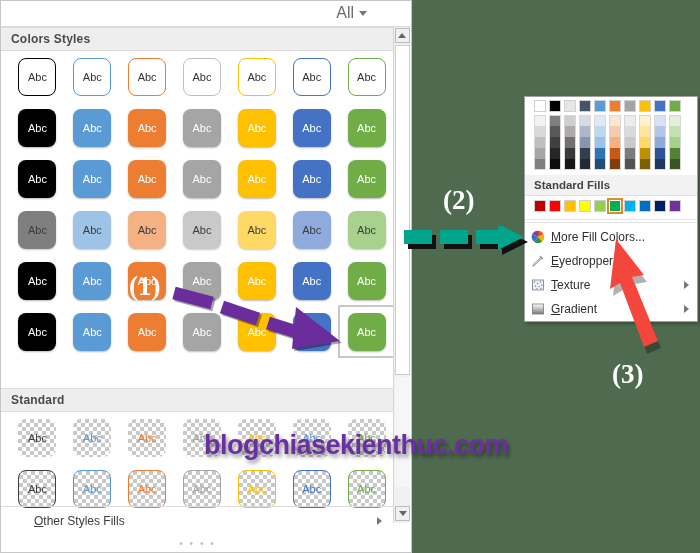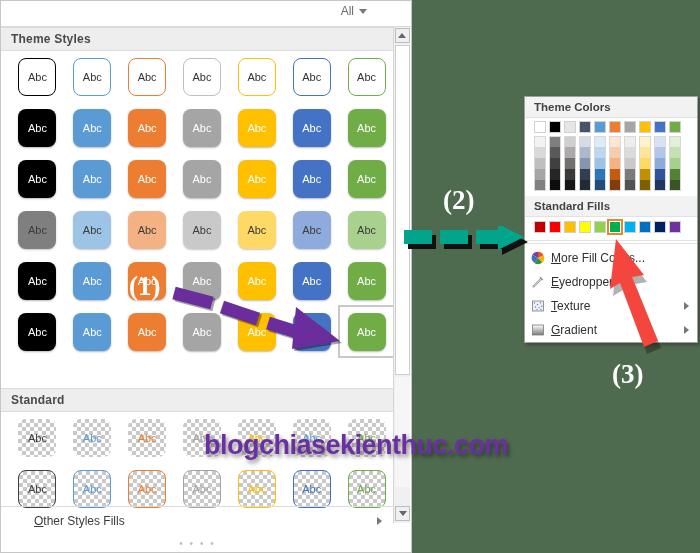--- a/index.html
+++ b/index.html
@@ -11,21 +11,21 @@
   }
   
   #gallery{
     position:absolute;left:0;top:0;width:412px;height:553px;
     background:#ffffff;border:1px solid #c6c6c6;box-sizing:border-box;
   }
   #gallery-top{
     height:25px;border-bottom:1px solid #d9d9d9;position:relative;background:#fff;
   }
   #all-dd{
-    position:absolute;right:44px;top:3px;font-size:12px;color:#6b6b6b;
+    position:absolute;right:44px;top:3px;font-size:16px;color:#6b6b6b;
     display:flex;align-items:center;gap:5px;cursor:default;
   }
   .caret-dn{
     width:0;height:0;border-left:4px solid transparent;border-right:4px solid transparent;
     border-top:5px solid #777;display:inline-block;
   }
   .section-hd{
     background:#eeeeee;border-top:1px solid #dcdcdc;border-bottom:1px solid #dcdcdc;
     font-size:12px;font-weight:bold;color:#4a4a4a;padding:4px 0 4px 10px;
     letter-spacing:.2px;
@@ -138,21 +138,21 @@
 <div id="gallery">
 
   <div id="gallery-top">
     <div id="all-dd">
       <span>All</span>
       <i class="caret-dn"></i>
     </div>
   </div>
 
   <div id="styles-area">
-    <div class="section-hd">Theme Styles</div>
+    <div class="section-hd">Colors Styles</div>
     <div id="theme-grid">
         <div class="grid-row">
           <div class="cell">
             <div class="sw outline" style="border-color: rgb(0, 0, 0);">Abc</div>
           </div>
           <div class="cell">
             <div class="sw outline" style="border-color: rgb(91, 155, 213);">Abc</div>
           </div>
           <div class="cell">
             <div class="sw outline" style="border-color: rgb(237, 125, 49);">Abc</div>
@@ -352,21 +352,20 @@
   </div>
 
   <div id="other-fills">
     <span class="lbl"><u>O</u><span id="otf-rest">ther Styles Fills</span></span>
     <i class="arr"></i>
   </div>
   <div id="grip">• • • •</div>
 </div>
 
 <div id="colorpop">
-  <div class="pop-hd">Theme Colors</div>
   <div class="colrow" id="theme-base-row">
       <div class="colcell" style="background: rgb(255, 255, 255);"></div>
       <div class="colcell" style="background: rgb(0, 0, 0);"></div>
       <div class="colcell" style="background: rgb(231, 230, 230);"></div>
       <div class="colcell" style="background: rgb(68, 84, 106);"></div>
       <div class="colcell" style="background: rgb(91, 155, 213);"></div>
       <div class="colcell" style="background: rgb(237, 125, 49);"></div>
       <div class="colcell" style="background: rgb(165, 165, 165);"></div>
       <div class="colcell" style="background: rgb(255, 192, 0);"></div>
       <div class="colcell" style="background: rgb(68, 114, 196);"></div>

